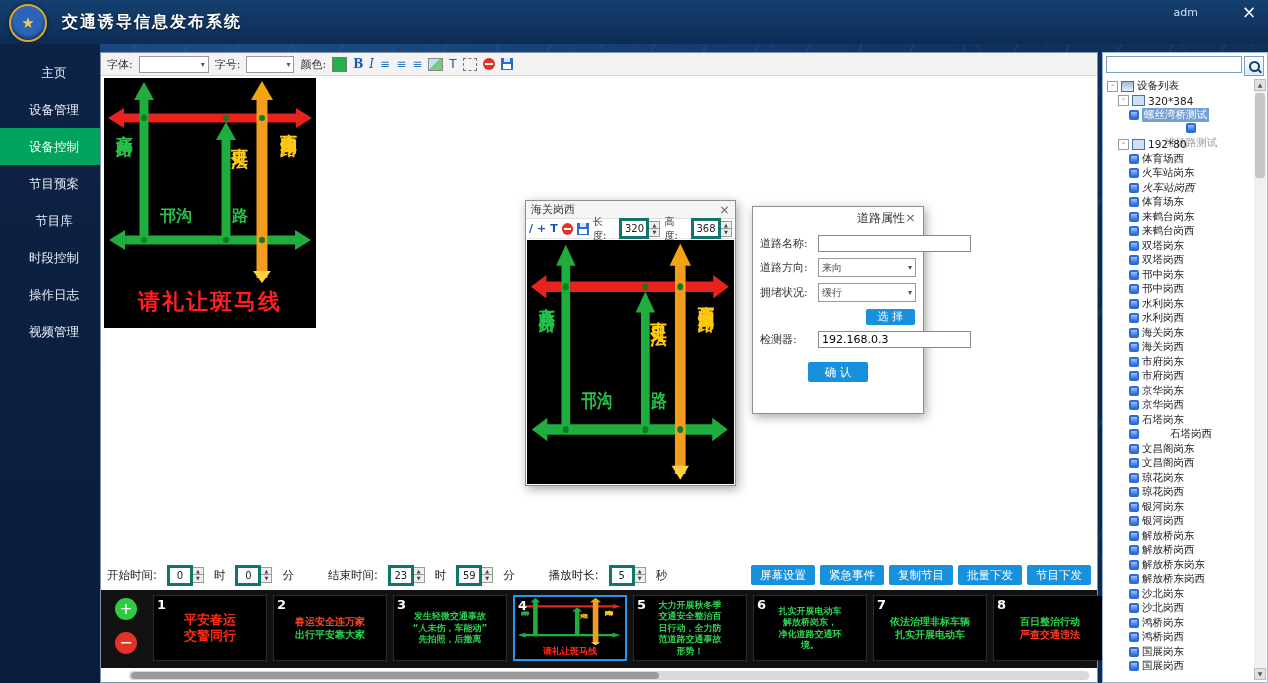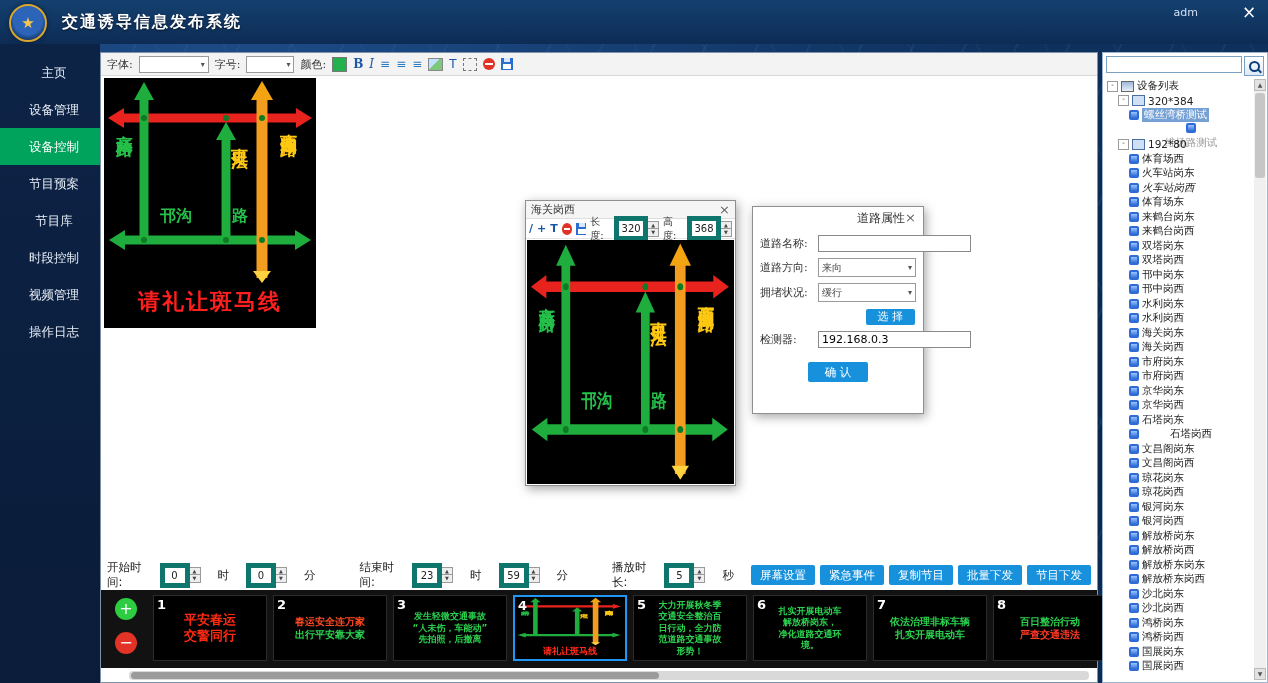--- a/index.html
+++ b/index.html
@@ -66,26 +66,26 @@
   .rp-title{height:22px;line-height:22px;font-size:12px;color:#333;padding:0 7px;display:flex;justify-content:flex-end;align-items:center;}
   .rp-row{display:flex;align-items:center;margin:6px 7px 0 7px;font-size:11px;color:#333;}
   .rp-label{width:58px;flex:0 0 auto;}
   .rp-input{flex:1;height:17px;border:1px solid #8a8a8a;background:#fff;font-size:11px;padding:0 3px;box-sizing:border-box;font-family:inherit;}
   .rp-select{flex:1;height:17px;}
   .blue-btn{background:#1791dc;color:#fff;font-size:11.5px;height:20px;line-height:20px;padding:0 9px;border-radius:2px;cursor:default;white-space:nowrap;}
   .rp-selectbtn{margin:7px 8px 0 auto;height:16px;line-height:16px;font-size:11px;padding:0 12px;}
   .rp-confirm{margin:14px auto 0 auto;width:42px;text-align:center;}
   
   .numwrap{display:flex;align-items:center;}
-  .numbox{width:20px;height:15px;border:5px solid #0f766e;background:#fff;font-size:10px;text-align:center;line-height:15px;color:#222;}
+  .numbox{width:20px;height:15px;border:3px solid #0f766e;background:#fff;font-size:10px;text-align:center;line-height:15px;color:#222;}
   .spin{width:11px;display:flex;flex-direction:column;}
   .spin span{height:8px;border:1px solid #9a9a9a;border-left:none;background:#eee;font-size:5px;line-height:7px;text-align:center;color:#444;box-sizing:border-box;}
   .spin span+span{border-top:none;}
   
-  .timebar{position:absolute;left:0;right:0;top:509px;height:26px;display:flex;align-items:center;font-size:11.5px;color:#222;padding-left:6px;gap:17px;}
+  .timebar{position:absolute;left:0;right:0;top:509px;height:26px;display:flex;align-items:center;font-size:11.5px;color:#222;padding-left:6px;gap:10px;}
   .tb-gap{width:14px;}
   .action-btns{margin-left:auto;margin-right:6px;display:flex;gap:5px;}
   
   .strip{position:absolute;left:0;right:0;top:537px;height:78px;background:#121212;}
   .circle-btn{position:absolute;left:14px;width:22px;height:22px;border-radius:50%;color:#fff;font-size:16px;line-height:22px;text-align:center;cursor:default;}
   .cb-plus{top:8px;background:#2ecc40;}
   .cb-minus{top:42px;background:#e23326;}
   .tiles{position:absolute;left:52px;top:5px;display:flex;gap:6px;}
   .tile{position:relative;width:114px;height:66px;background:#000;border:1px solid #2c2c2c;flex:0 0 auto;overflow:hidden;box-sizing:border-box;}
   .tile.selected{border:2px solid #2196f3;}
@@ -134,22 +134,22 @@
   </div>
 
   <div class="sidebar">
     <div class="side-menu">
         <div class="side-item">主页</div>
         <div class="side-item">设备管理</div>
         <div class="side-item active">设备控制</div>
         <div class="side-item">节目预案</div>
         <div class="side-item">节目库</div>
         <div class="side-item">时段控制</div>
+        <div class="side-item">操作日志</div>
         <div class="side-item">视频管理</div>
-        <div class="side-item">操作日志</div>
       </div>
   </div>
 
   <div class="main">
 
     <div class="m-toolbar">
       <span>字体:</span>
       <div class="fakeselect fs-font">
           <span></span>
           <span class="fs-arrow">▾</span>

